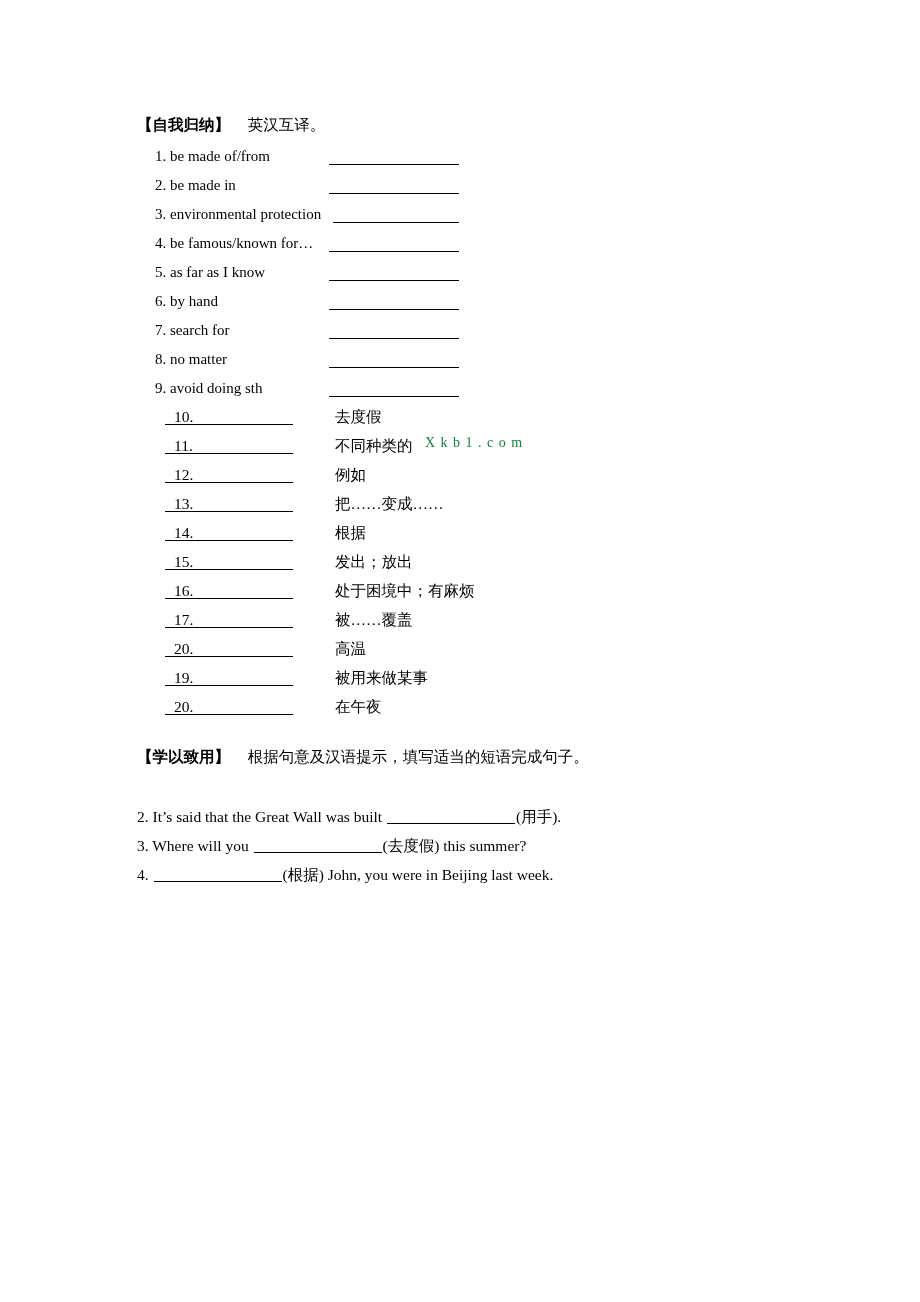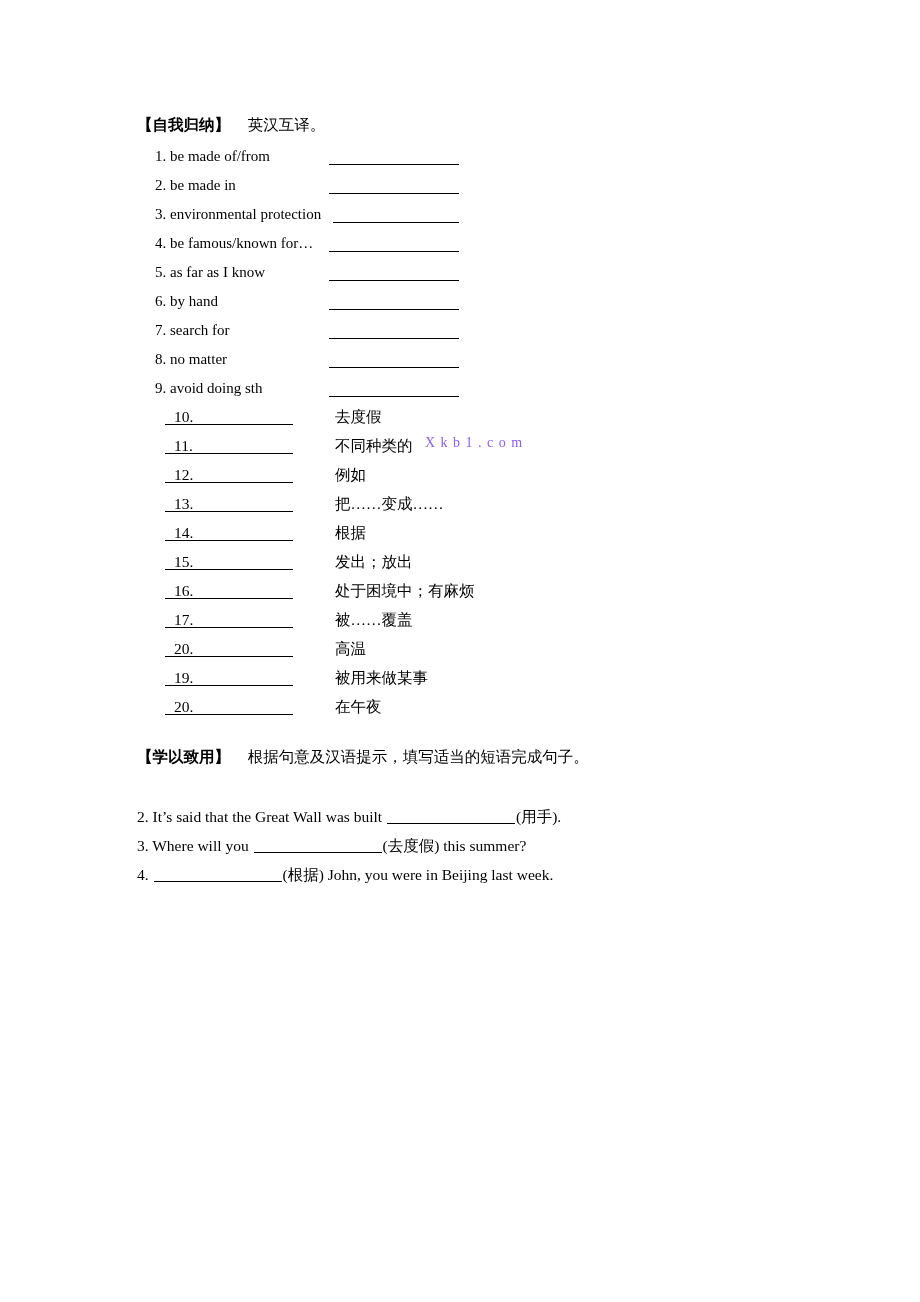--- a/index.html
+++ b/index.html
@@ -110,21 +110,21 @@
   }
 
   
   .watermark {
     position: absolute;
     left: 425px;
     top: 434px;
     font-size: 14px;
     line-height: 18px;
     letter-spacing: 5.5px;
-    color: #8b5cf6;
+    color: #15803d;
     white-space: nowrap;
     user-select: none;
   }
 </style>
 </head>
 <body>
 
 <div class="page">
 
   <div class="section-head" id="head-1">

